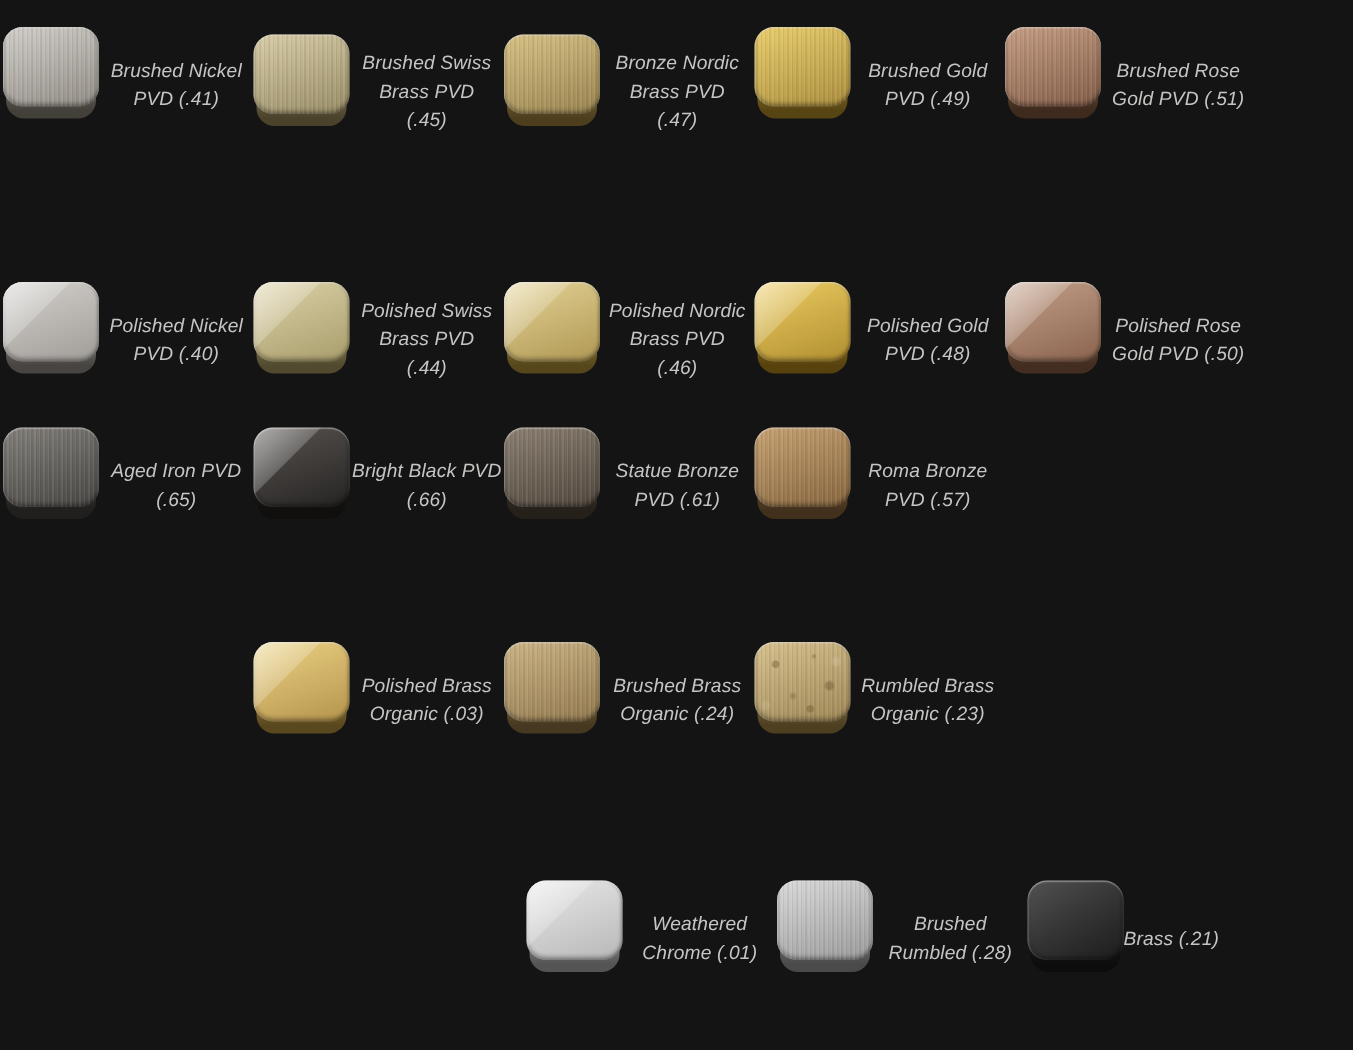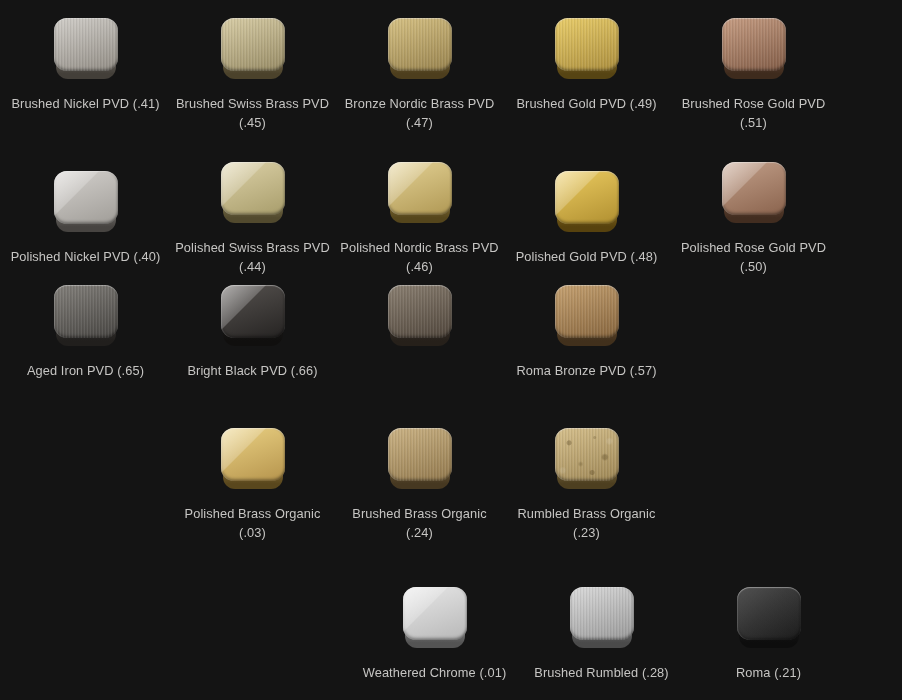--- a/index.html
+++ b/index.html
@@ -15,22 +15,23 @@
     padding-left:2px;
   }
   .row{display:flex;align-items:flex-start;}
   .row-1{height:134px;}
   .row-2{height:133px;align-items:center;}
   .row-3{height:143px;}
   .row-4{height:159px;margin-left:167px;}
   .row-5{margin-left:349px;}
   .cell{
     width:167px;flex:0 0 167px;
-    display:flex;flex-direction:column;align-items:center;
+    display:flex;flex-direction:row;align-items:center;
     cursor:pointer;
+    font-style:italic;
   }
   .swatch{
     position:relative;width:64px;height:62px;flex:0 0 auto;
   }
   .edge{
     position:absolute;top:8px;left:2px;width:60px;height:53px;
     border-radius:12px;z-index:1;
     background:linear-gradient(180deg, var(--c2) 30%, var(--c3) 90%);
   }
   .face{
@@ -188,20 +189,21 @@
           <div class="edge"></div>
           <div class="face"></div>
         </div>
       <div class="label">Bright Black PVD (.66)</div>
     </div>
     <div class="cell finish-brushed" style="--c1: #8a7f71; --c2: #4e443a; --c3: #26201a;">
       <div class="swatch">
           <div class="edge"></div>
           <div class="face"></div>
         </div>
+      <div class="label">Statue Bronze PVD (.61)</div>
     </div>
     <div class="cell finish-brushed" style="--c1: #c5a171; --c2: #84633c; --c3: #41301c;">
       <div class="swatch">
           <div class="edge"></div>
           <div class="face"></div>
         </div>
       <div class="label">Roma Bronze PVD (.57)</div>
     </div>
   </div>
 
@@ -242,17 +244,17 @@
           <div class="edge"></div>
           <div class="face"></div>
         </div>
       <div class="label">Brushed Rumbled (.28)</div>
     </div>
     <div class="cell finish-matte" style="--c1: #3e3e3e; --c2: #1f1f1f; --c3: #0d0d0d;">
       <div class="swatch">
           <div class="edge"></div>
           <div class="face"></div>
         </div>
-      <div class="label">Roma (.21)</div>
+      <div class="label">Brass (.21)</div>
     </div>
   </div>
 
 </div>
 
 </body></html>

